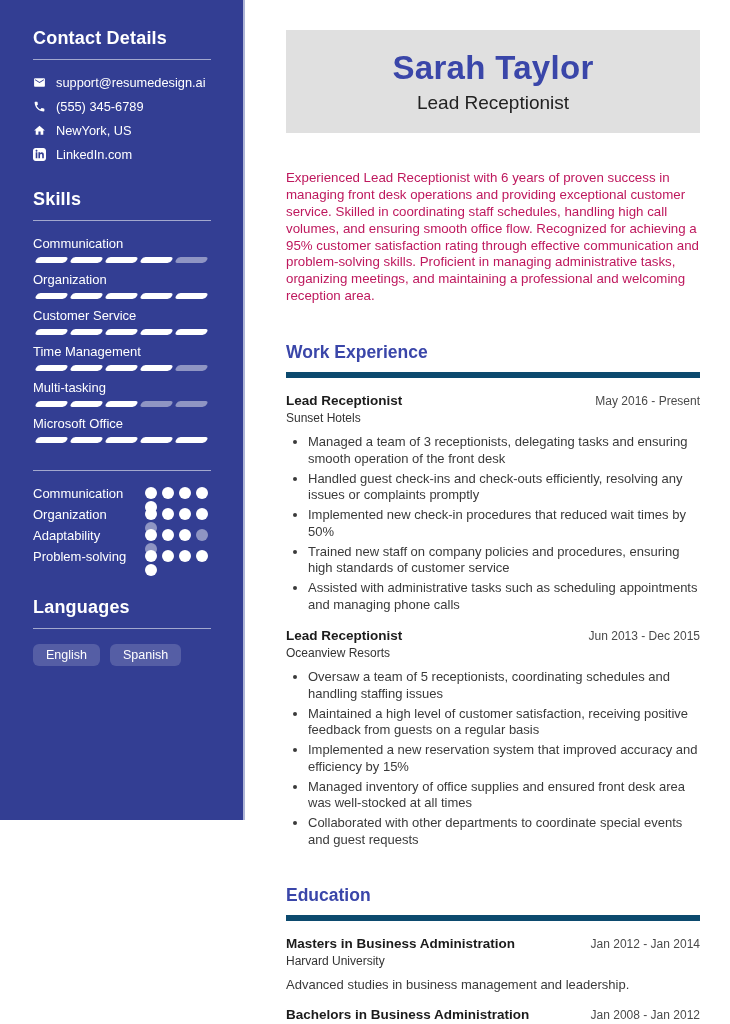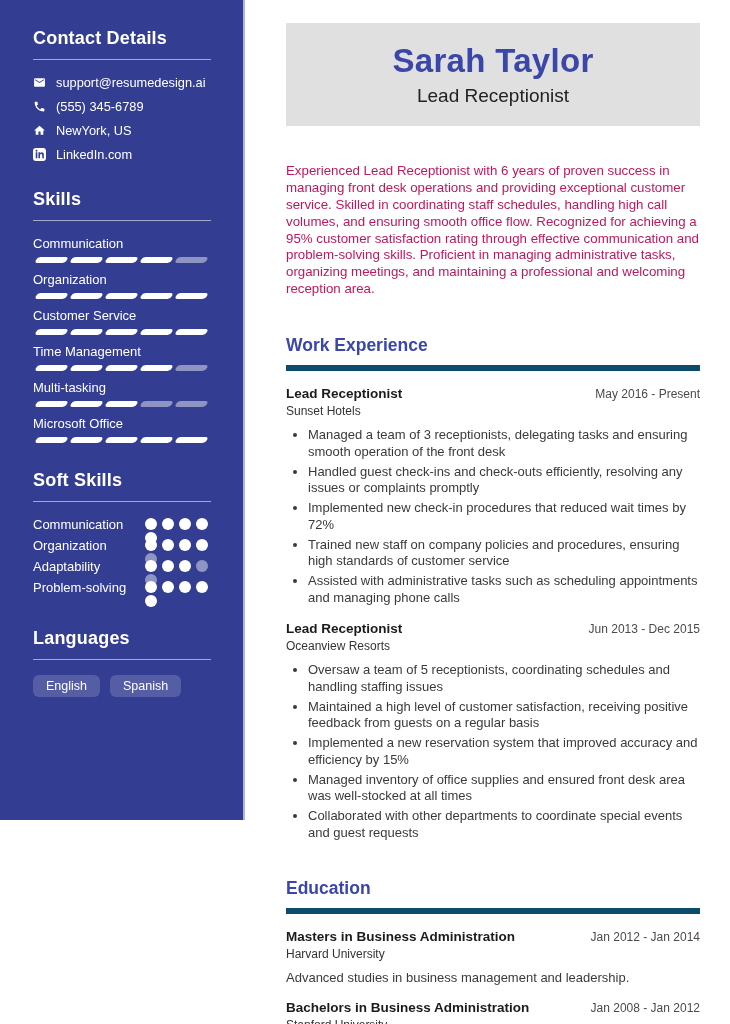--- a/index.html
+++ b/index.html
@@ -28,21 +28,21 @@
   .soft-name { font-size:13px; }
   .dots { width:66px; display:flex; flex-wrap:wrap; column-gap:5px; row-gap:2px; margin-top:1px; }
   .dot { width:12px; height:12px; border-radius:50%; background:#fff; }
   .dot.off { background:rgba(255,255,255,.45); }
 
   .badges { display:flex; gap:10px; margin-top:3px; }
   .badge { background:rgba(255,255,255,.17); border-radius:6px; padding:4px 13px;
            font-size:12.5px; }
 
   
-  .main { flex:1; padding:23px 30px 0 33px; color:#3a3a3a; }
+  .main { flex:1; padding:30px 30px 0 33px; color:#3a3a3a; }
   .name-box { background:#E0E0E0; height:103px; display:flex; flex-direction:column;
               justify-content:center; align-items:center; }
   .name { font-size:33px; font-weight:bold; color:#3A46A9; letter-spacing:.3px; }
   .job-title-main { font-size:19px; color:#222; margin-top:5px; }
 
   .summary { margin-top:37px; font-size:13.3px; line-height:1.27; color:#be185d; }
 
   .section { margin-top:37px; }
   .section-title { font-size:17.5px; font-weight:bold; color:#3A46A9;
                    padding-bottom:9px; border-bottom:6px solid #0c4a6e; }
@@ -155,21 +155,20 @@
               <span class="seg"></span>
               <span class="seg"></span>
               <span class="seg"></span>
               <span class="seg"></span>
             </div>
           </div>
         </div>
     </section>
 
     <section class="side-section">
-      <div class="side-title">Soft Skills</div>
       <div class="rule"></div>
       <div id="soft-list">
           <div class="soft">
             <div class="soft-name">Communication</div>
             <div class="dots">
               <span class="dot"></span>
               <span class="dot"></span>
               <span class="dot"></span>
               <span class="dot"></span>
               <span class="dot"></span>
@@ -233,21 +232,21 @@
       <div id="jobs">
           <div class="job">
             <div class="job-head">
               <div class="job-role">Lead Receptionist</div>
               <div class="job-date">May 2016 - Present</div>
             </div>
             <div class="job-company">Sunset Hotels</div>
             <ul class="bullets">
               <li>Managed a team of 3 receptionists, delegating tasks and ensuring smooth operation of the front desk</li>
               <li>Handled guest check-ins and check-outs efficiently, resolving any issues or complaints promptly</li>
-              <li>Implemented new check-in procedures that reduced wait times by 72%</li>
+              <li>Implemented new check-in procedures that reduced wait times by 50%</li>
               <li>Trained new staff on company policies and procedures, ensuring high standards of customer service</li>
               <li>Assisted with administrative tasks such as scheduling appointments and managing phone calls</li>
             </ul>
           </div>
           <div class="job">
             <div class="job-head">
               <div class="job-role">Lead Receptionist</div>
               <div class="job-date">Jun 2013 - Dec 2015</div>
             </div>
             <div class="job-company">Oceanview Resorts</div>

